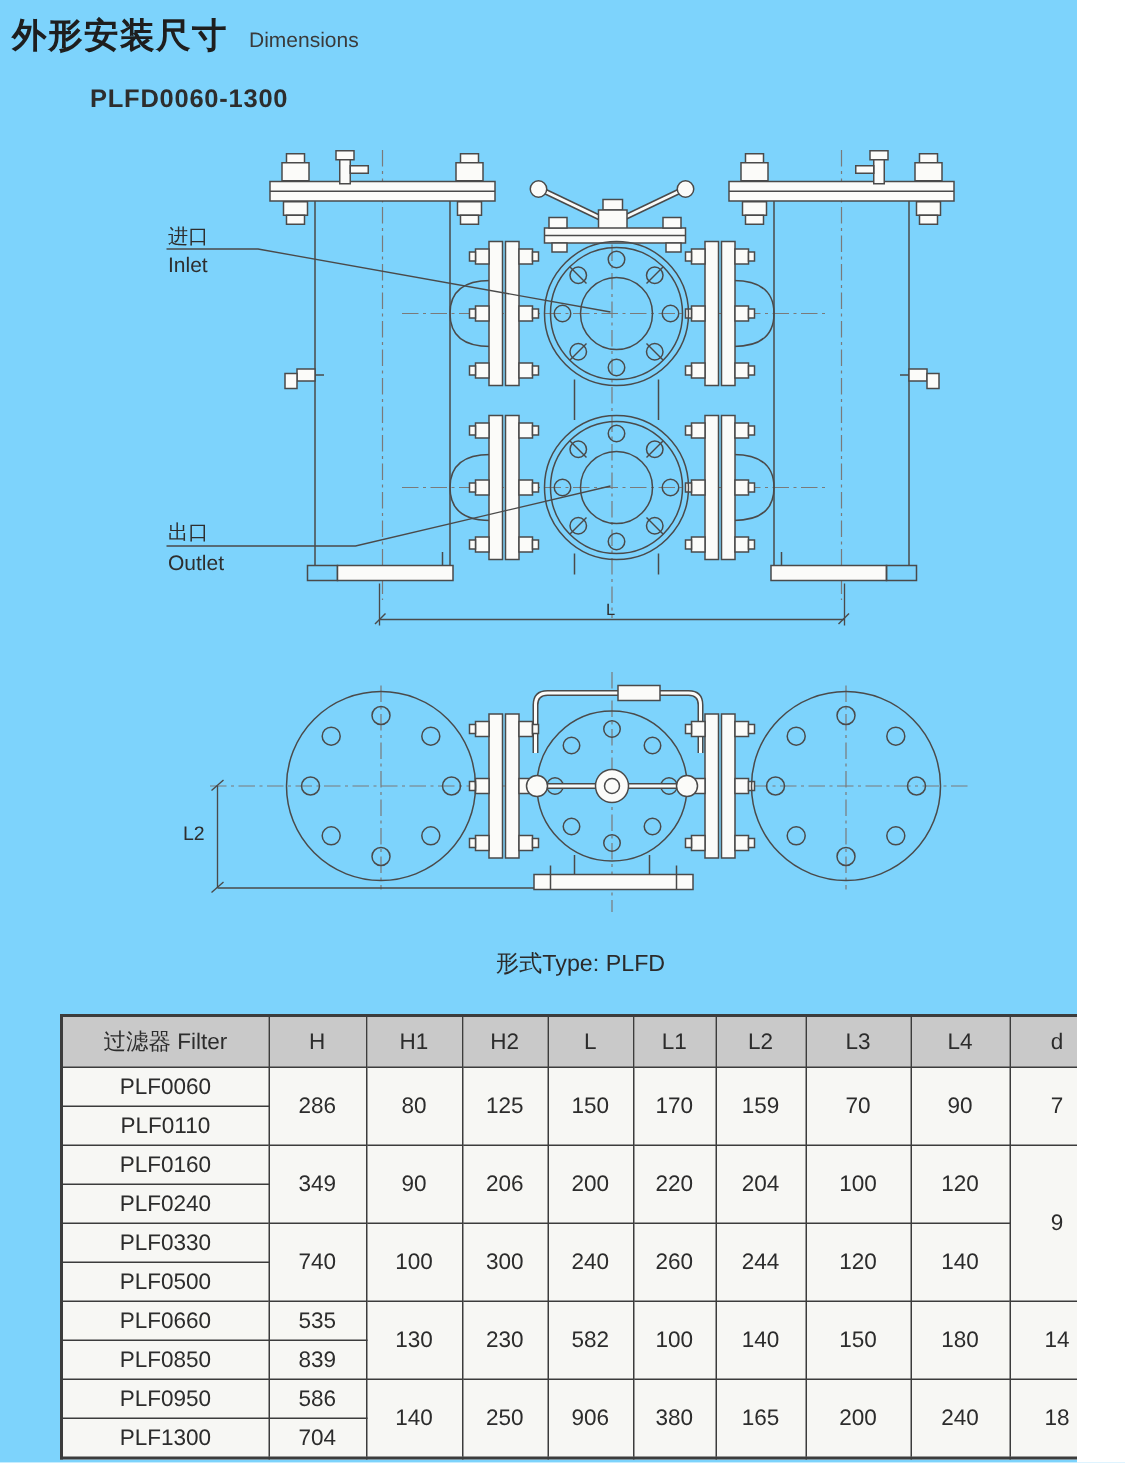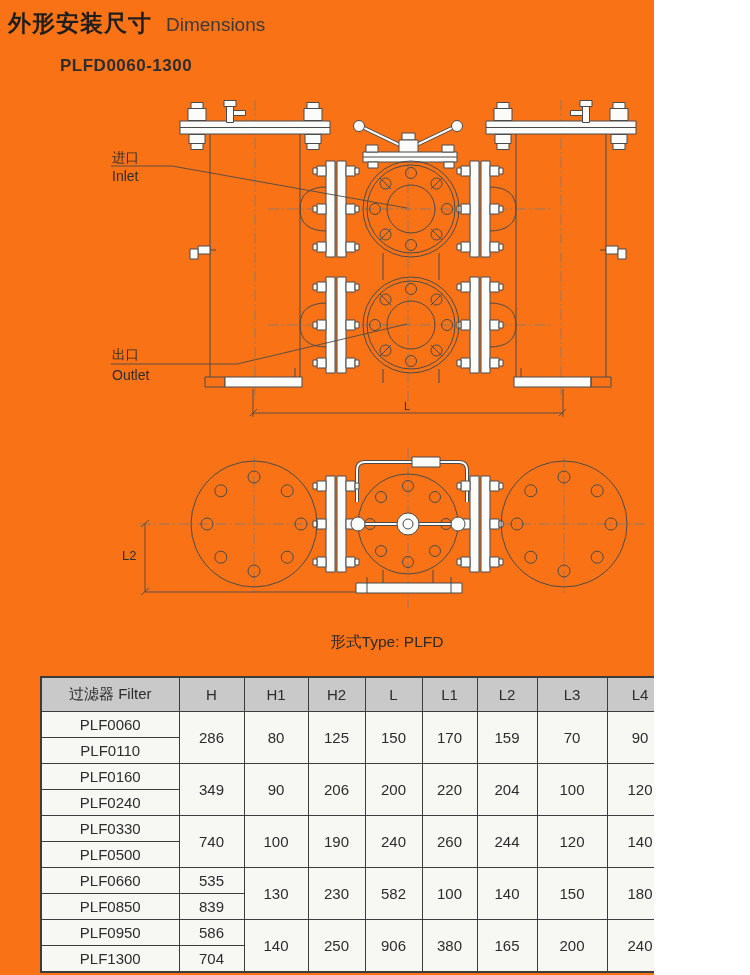--- a/index.html
+++ b/index.html
@@ -1,22 +1,22 @@
 <!DOCTYPE html>
 <html><head>
 <meta charset="utf-8">
 <style>
   html,body{margin:0;padding:0;background:#ffffff;}
   .page{
-    position:relative;width:654px;height:975px;background:#f97316;
+    position:relative;width:718px;height:975px;background:#7dd3fc;
     font-family:"Liberation Sans","DejaVu Sans",sans-serif;color:#333;overflow:hidden;
   }
   .title-row{position:absolute;left:8px;top:8px;display:flex;align-items:baseline;gap:14px;}
   .title-zh{font-size:23px;font-weight:bold;color:#1e1e1e;letter-spacing:1px;}
-  .title-en{font-size:19px;color:#3a3a3a;}
+  .title-en{font-size:14px;color:#3a3a3a;}
   .model{position:absolute;left:60px;top:56px;font-size:17px;color:#2d2d2d;letter-spacing:.5px;font-weight:bold;}
   svg.drawing{position:absolute;left:0;top:85px;}
   svg.drawing *{vector-effect:non-scaling-stroke;}
   .ln{stroke:#4a4a4a;stroke-width:1;fill:none;}
   .f{stroke:#4a4a4a;stroke-width:1;fill:#fbfbf9;}
   .cl{stroke:#7a7a7a;stroke-width:0.8;fill:none;stroke-dasharray:11 3 2 3;}
   .dim{stroke:#4a4a4a;stroke-width:0.9;fill:none;}
   .dbl-outer{stroke:#4a4a4a;stroke-width:4;fill:none;}
   .dbl-inner{stroke:#fbfbf9;stroke-width:2;fill:none;}
   .lbl{font-size:13.5px;fill:#2e2e2e;stroke:none;}
@@ -322,21 +322,21 @@
         <td rowspan="2">120</td>
         <td rowspan="4">9</td>
       </tr>
       <tr>
         <td>PLF0240</td>
       </tr>
       <tr>
         <td>PLF0330</td>
         <td rowspan="2">740</td>
         <td rowspan="2">100</td>
-        <td rowspan="2">190</td>
+        <td rowspan="2">300</td>
         <td rowspan="2">240</td>
         <td rowspan="2">260</td>
         <td rowspan="2">244</td>
         <td rowspan="2">120</td>
         <td rowspan="2">140</td>
       </tr>
       <tr>
         <td>PLF0500</td>
       </tr>
       <tr>

